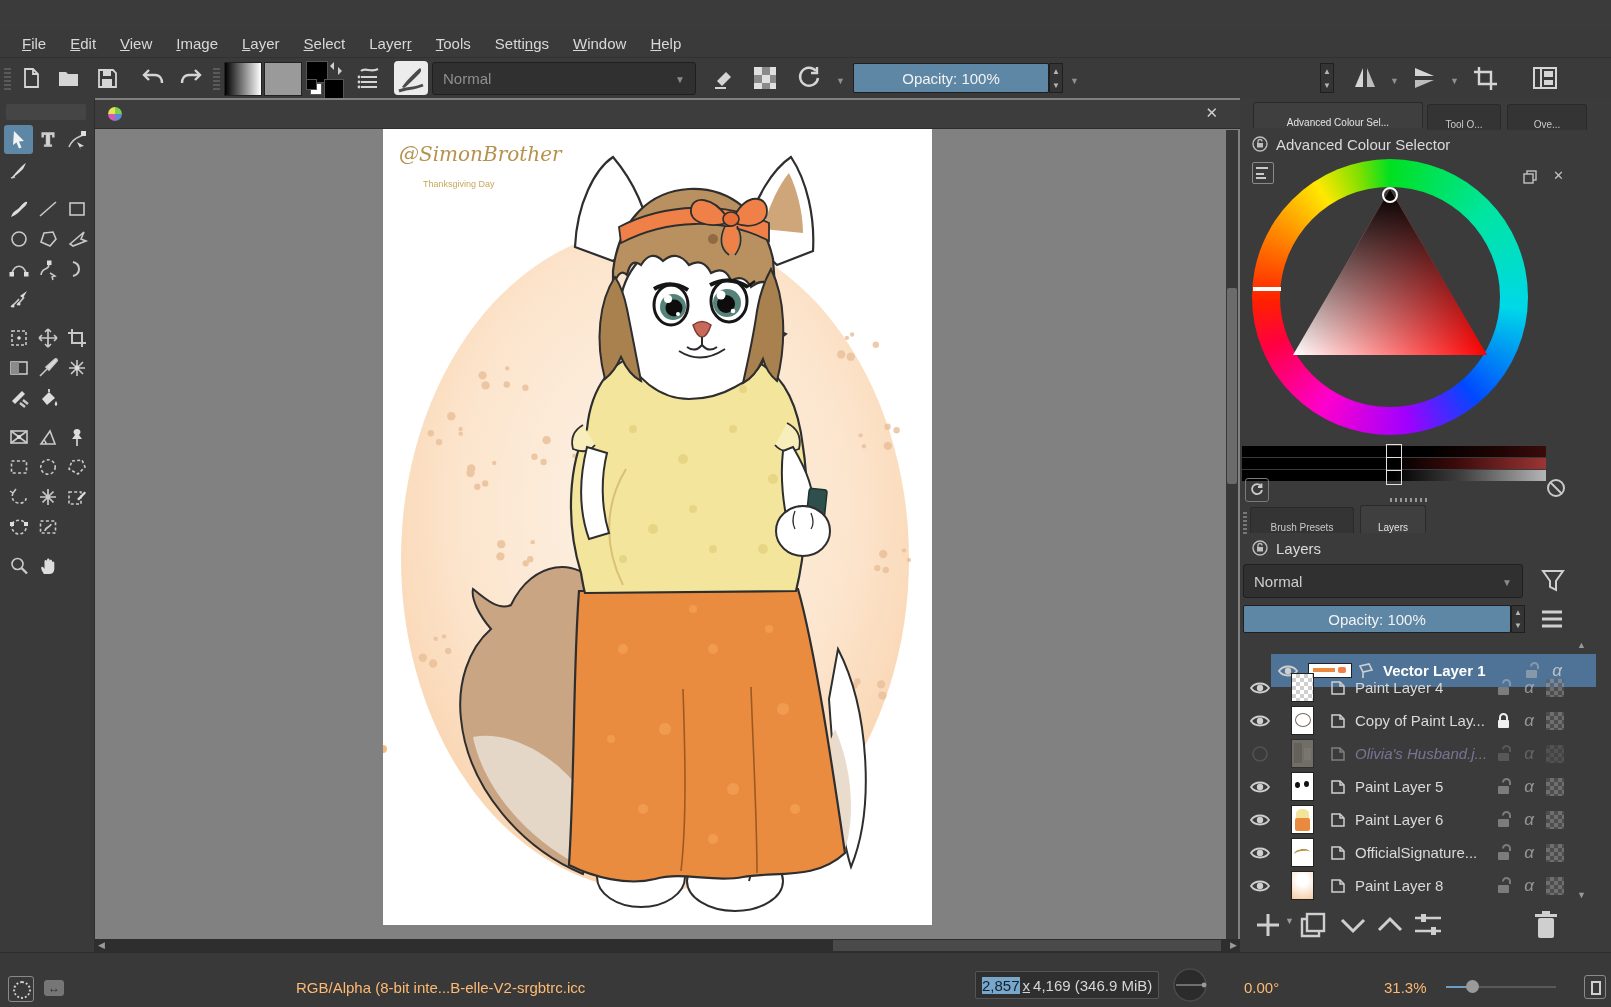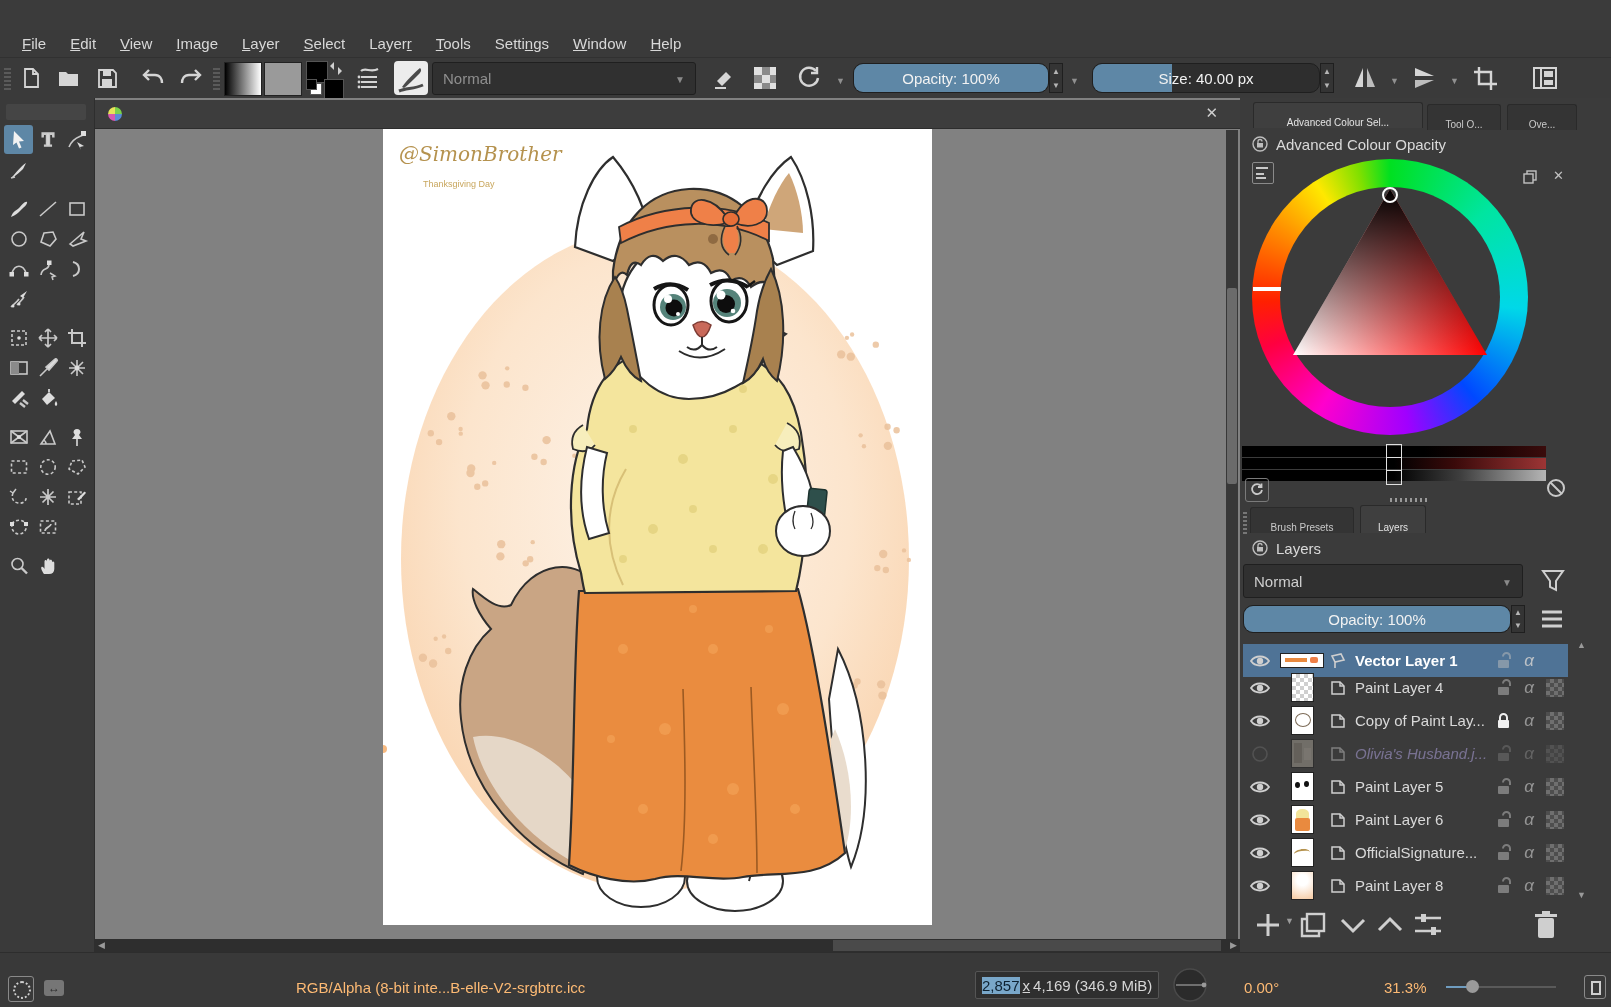--- a/index.html
+++ b/index.html
@@ -8,21 +8,21 @@
   .abs{position:absolute;}
   
   #sysbar{left:0;top:0;width:1611px;height:30px;background:#000;color:#fff;}
   #menubar{left:0;top:30px;width:1611px;height:28px;background:#3a3a3a;border-bottom:1px solid #313131;
            display:flex;align-items:center;padding-left:10px;box-sizing:border-box;}
   .menu-item{padding:0 12px;color:#d8d8d8;cursor:default;}
   #toolbar{left:0;top:58px;width:1611px;height:40px;background:#3a3a3a;border-bottom:1px solid #2c2c2c;}
   .tbtn{position:absolute;top:4px;width:34px;height:32px;display:flex;align-items:center;justify-content:center;border-radius:3px;}
   .grip{position:absolute;top:8px;width:7px;height:24px;
         background:repeating-linear-gradient(0deg,#5a5a5a 0 2px,transparent 2px 4px);}
-  .slider{position:absolute;top:5px;height:30px;background:#2e2e2e;border:1px solid #1f1f1f;border-radius:10px;
+  .slider{position:absolute;top:5px;height:30px;background:#2e2e2e;border:1px solid #1f1f1f;border-radius:2px;
           display:flex;align-items:center;justify-content:center;overflow:hidden;box-sizing:border-box;}
   .slider .fill{position:absolute;left:0;top:0;bottom:0;background:#5e87a6;}
   .slider .lbl{position:relative;color:#f2f2f2;}
   .spin{position:absolute;top:5px;width:14px;height:30px;background:#343434;border:1px solid #1f1f1f;box-sizing:border-box;
         display:flex;flex-direction:column;align-items:center;justify-content:space-around;color:#b5b5b5;font-size:8px;}
   .ddarrow{position:absolute;top:18px;color:#909090;font-size:9px;}
   
   #toolbox{left:0;top:98px;width:95px;height:854px;background:#3a3a3a;border-right:1px solid #2e2e2e;box-sizing:border-box;}
   #toolbox-grip{position:absolute;left:6px;top:6px;width:80px;height:16px;background:#454545;border-radius:2px;}
   .toolrow{display:flex;padding-left:4px;}
@@ -172,24 +172,20 @@
     <span class="ddarrow" style="left:836px;">▼</span>
     <div class="slider" style="left:853px;width:196px;">
       <div class="fill" style="width:100%;"></div>
       <span class="lbl">Opacity: 100%</span>
     </div>
     <div class="spin" style="left:1049px;">
         <span>▲</span>
         <span>▼</span>
       </div>
     <span class="ddarrow" style="left:1070px;">▼</span>
-    <div class="slider" style="left:1092px;width:228px;">
-      <div class="fill" style="width:35%;"></div>
-      <span class="lbl">Size: 40.00 px</span>
-    </div>
     <div class="spin" style="left:1320px;">
         <span>▲</span>
         <span>▼</span>
       </div>
     <div class="tbtn" style="left:1348px;">
       <svg width="28" height="26" viewBox="0 0 28 26">
           <path d="M12 22 V3 L4 22 Z" fill="#d5d5d5"></path>
           <path d="M16 22 V3 L24 22 Z" fill="#d5d5d5" opacity="0.85"></path>
         </svg>
     </div>
@@ -667,31 +663,31 @@
   </div>
 
   <div id="dockers" class="abs">
 
     <div class="dtab active" style="left:13px;top:4px;width:170px;">
         <span>Advanced Colour Sel...</span>
       </div>
     <div class="dtab" style="left:187px;top:6px;width:74px;">
         <span>Tool O...</span>
       </div>
-    <div class="dtab" style="left:267px;top:6px;width:70px;">
+    <div class="dtab" style="left:267px;top:6px;width:80px;">
         <span>Ove...</span>
       </div>
 
     <div class="dheader" style="top:34px;">
       <svg style="margin-left:12px;" width="16" height="16" viewBox="0 0 16 16">
         <circle cx="8" cy="8" r="7" fill="none" stroke="#bdbdbd" stroke-width="1.4"></circle>
           <rect x="5" y="7" width="6" height="4.5" fill="#bdbdbd"></rect>
           <path d="M6 7 V5.5 a2 2 0 0 1 4 0" fill="none" stroke="#bdbdbd" stroke-width="1.3"></path>
       </svg>
-      <span style="margin-left:8px;">Advanced Colour Opacity</span>
+      <span style="margin-left:8px;">Advanced Colour Selector</span>
       <svg class="abs" style="left:283px;top:38px;" width="14" height="14" viewBox="0 0 14 14">
           <rect x="4" y="1" width="9" height="9" fill="none" stroke="#c2c2c2" stroke-width="1.4"></rect>
           <rect x="1" y="4" width="9" height="9" fill="#3b3b3b" stroke="#c2c2c2" stroke-width="1.4"></rect>
         </svg>
       <span class="abs winbtn" style="left:313px;top:36px;">✕</span>
     </div>
 
     <div class="abs" style="left:12px;top:64px;width:20px;height:20px;border:1px solid #8a8a8a;border-radius:2px;">
       <div style="margin:4px 3px;width:12px;height:2px;background:#c9c9c9;"></div>
       <div style="margin:2px 3px;width:8px;height:2px;background:#c9c9c9;"></div>
@@ -775,21 +771,21 @@
     </div>
     <div class="spin" style="left:271px;top:507px;height:28px;">
         <span>▲</span>
         <span>▼</span>
       </div>
     <svg class="abs" style="left:300px;top:510px;" width="24" height="22" viewBox="0 0 24 22">
       <path d="M2 4 H22 M2 11 H22 M2 18 H22" stroke="#cfcfcf" stroke-width="3"></path>
     </svg>
 
     <div id="layer-list" class="abs" style="left:0;top:540px;width:371px;height:266px;">
-        <div class="layerrow sel" style="top: 6px;">
+        <div class="layerrow sel" style="top: 16px; margin-left: 28px;">
           <span style="width: 34px; display: flex; justify-content: center; flex: 0 0 auto;">
             <svg width="22" height="18" viewBox="0 0 22 18">
               <path d="M2 9 C6 3 16 3 20 9 C16 15 6 15 2 9 Z" fill="none" stroke="#cfcfcf" stroke-width="1.8"></path>
               <circle cx="11" cy="9" r="3.2" fill="#cfcfcf"></circle>
             </svg>
           </span>
           <span style="width: 50px; display: flex; justify-content: center; align-items: center; flex: 0 0 auto;">
             <div style="width: 42px; height: 13px; background: rgb(255, 255, 255); border: 1px solid rgb(34, 34, 34); position: relative;">
               <div style="position:absolute;left:4px;top:4px;width:22px;height:4px;background:#e98a3f;"></div>
               <div style="position:absolute;left:29px;top:3px;width:8px;height:6px;background:#ef8048;border-radius:2px;"></div>

